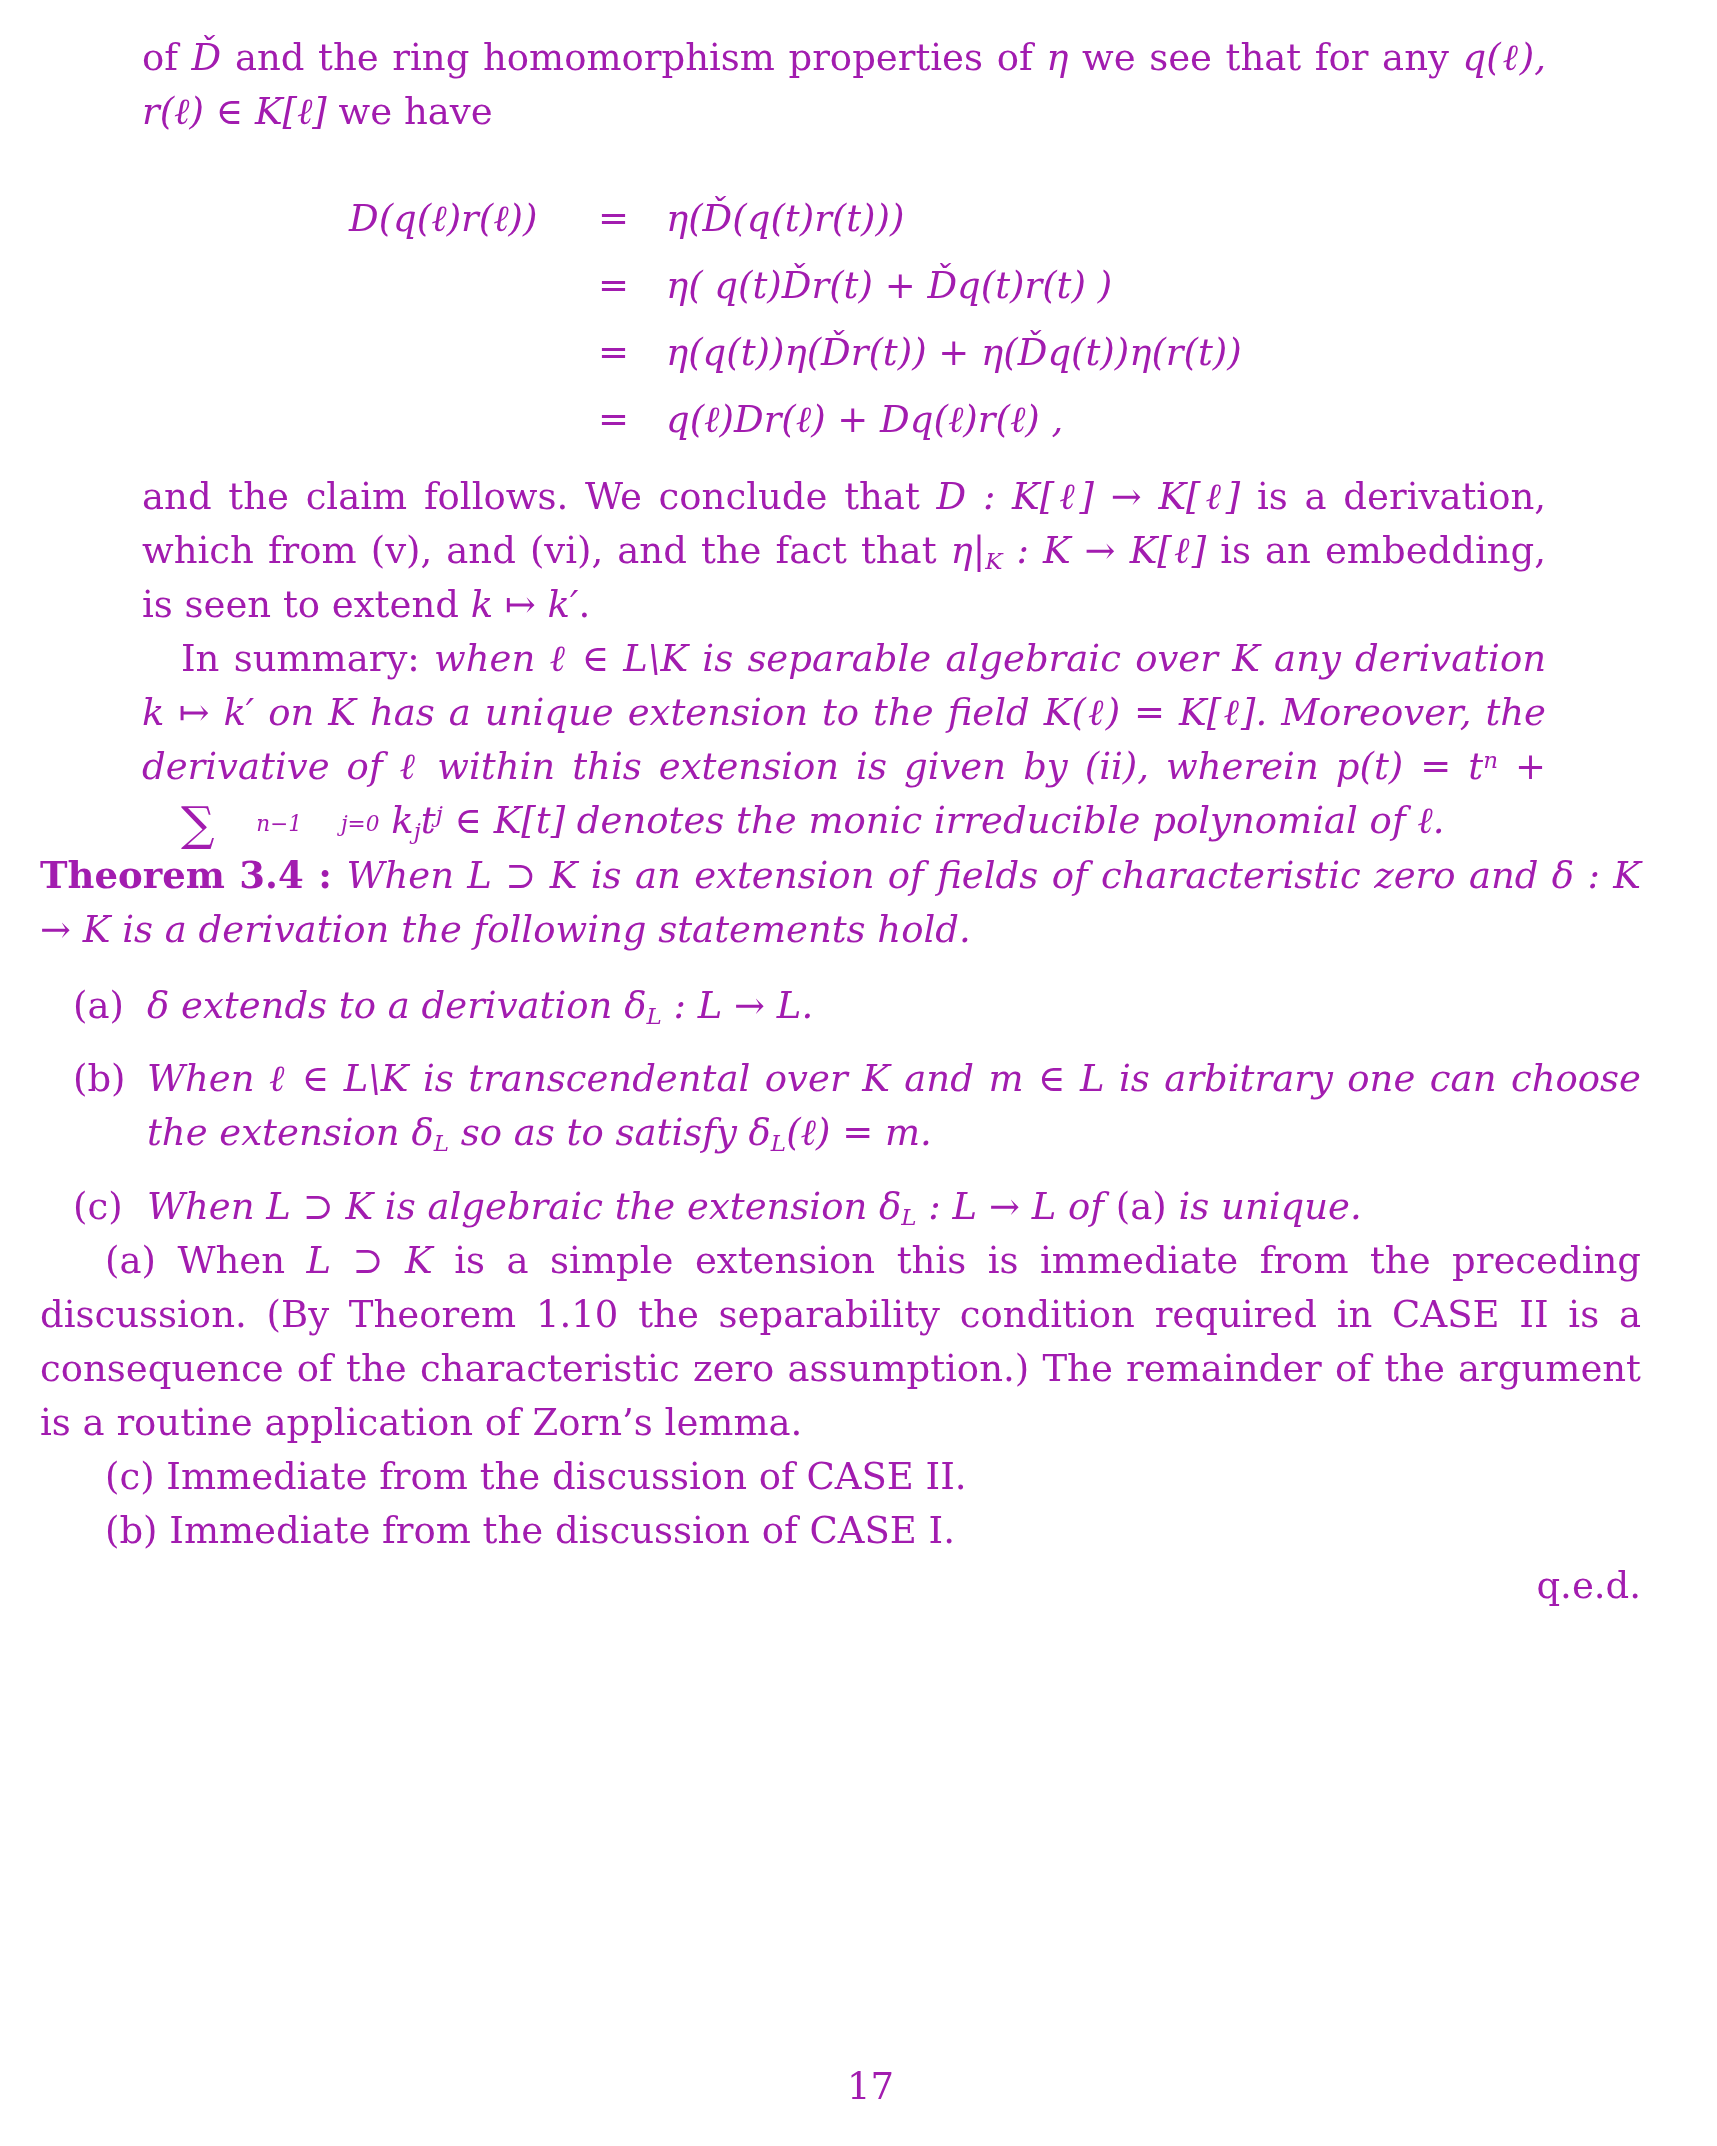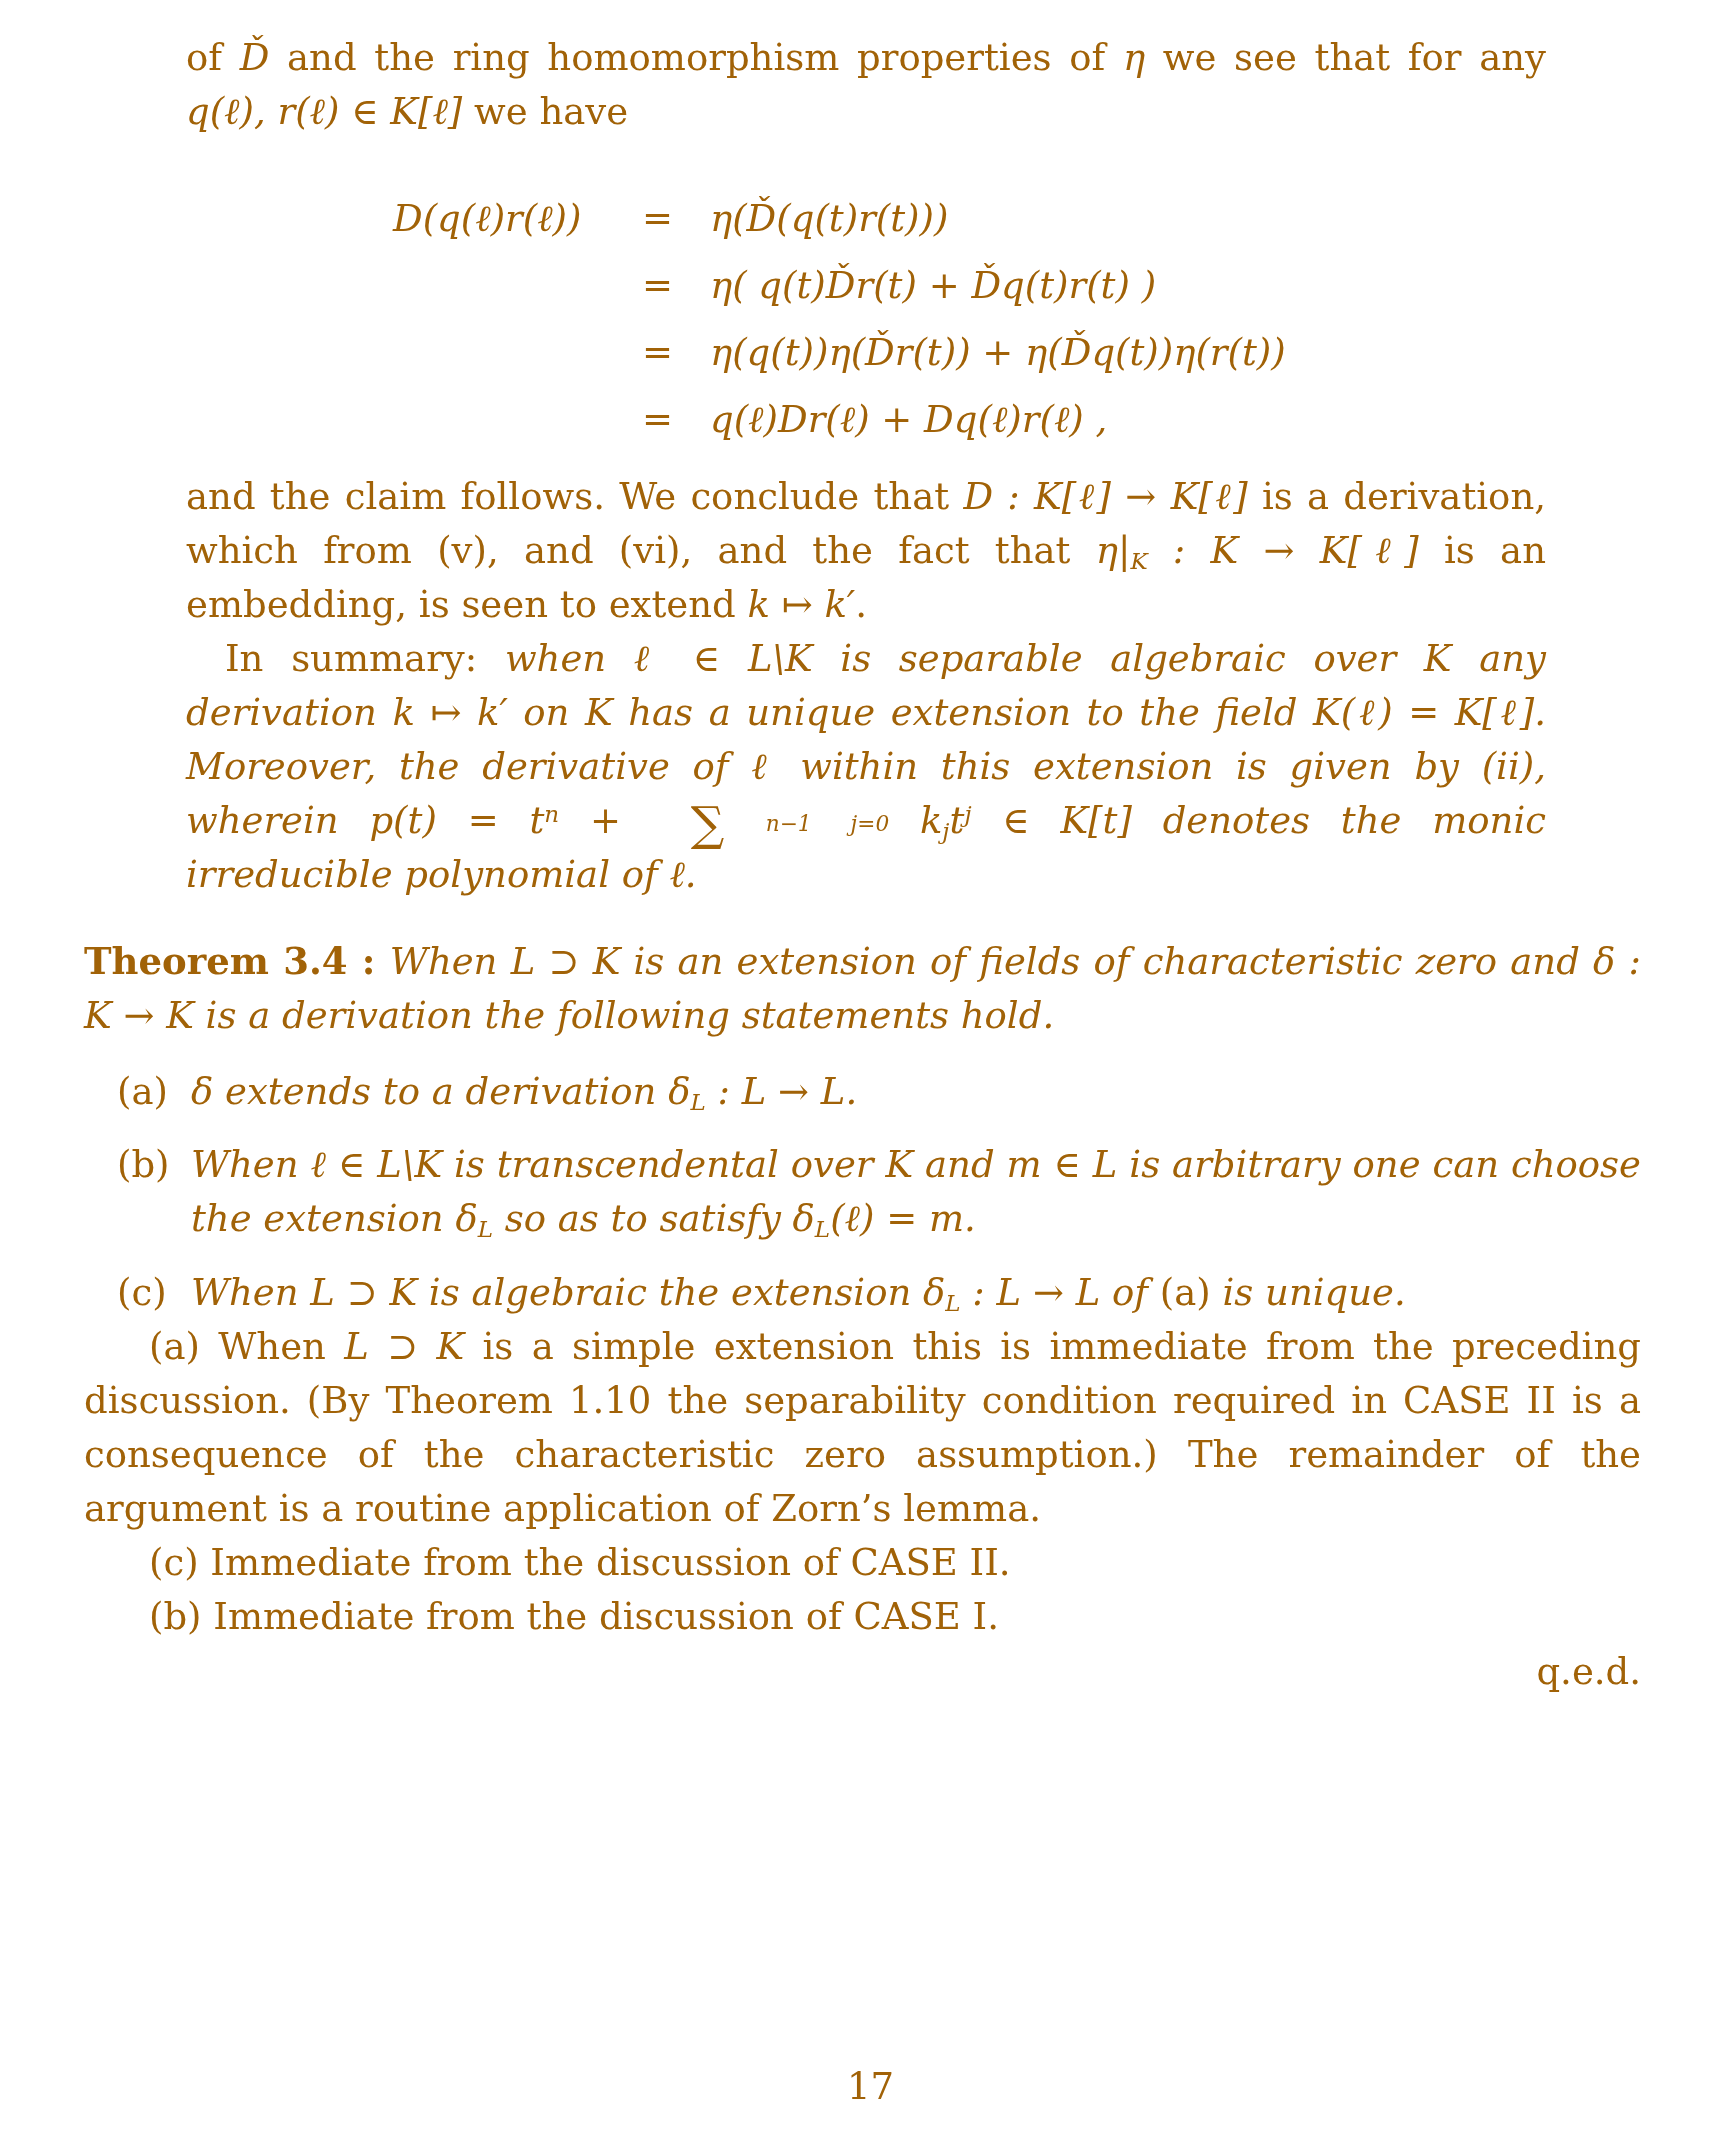--- a/index.html
+++ b/index.html
@@ -1,23 +1,23 @@
 <!DOCTYPE html>
 <html style="font-size:14px"><head>
 <meta charset="utf-8">
 <style>
   html,body{margin:0;padding:0;background:#ffffff;}
   .page{
     position:relative;
     width:1717px;height:2146px;
     box-sizing:border-box;
-    background:#ffffff;color:#a16207;
+    background:#ffffff;color:#a21caf;
     font-family:"DejaVu Serif","Liberation Serif",serif;
     font-size:37px;line-height:54px;
-    padding:31px 76px 0 84px;
+    padding:31px 76px 0 40px;
     overflow:hidden;
   }
   p{margin:0;}
   .para{text-align:justify;}
   .indent-block{margin-left:102px;margin-right:95px;}
   .first-indent{text-indent:39px;}
   .proof-indent{text-indent:65px;}
 
   
   .r-r{font-style:normal;}
@@ -30,21 +30,21 @@
   .mstack .base{font-size:47px;font-style:normal;line-height:0;}
   .mstack .lims{display:inline-flex;flex-direction:row;margin-left:2.6px;font-size:21.6px;font-style:italic;line-height:23px;text-align:left;}
 
   
   .equations{margin:46px 0 17.3px 207px;}
   .eqrow{display:flex;line-height:67px;height:67px;white-space:nowrap;}
   .eq-lhs{width:212px;flex:none;}
   .eq-rel{width:105px;flex:none;text-align:center;}
   .eq-rhs{flex:1;}
 
-  .theorem{margin-top:32px;}
+  .theorem{}
 
   .item{display:flex;margin-left:33px;}
   .item-a{margin-top:21.6px;}
   .item-b{margin-top:19px;}
   .item-c{margin-top:20px;}
   .item-label{width:74px;flex:none;font-style:normal;}
   .item-body{flex:1;text-align:justify;}
 
   .proof-head{margin-top:30px;font-weight:bold;}
   .qed{margin-top:1px;text-align:right;}

